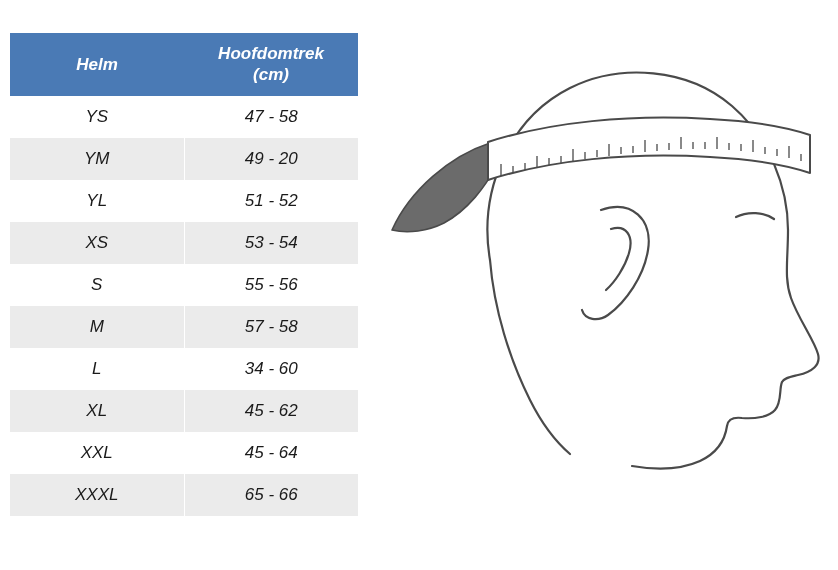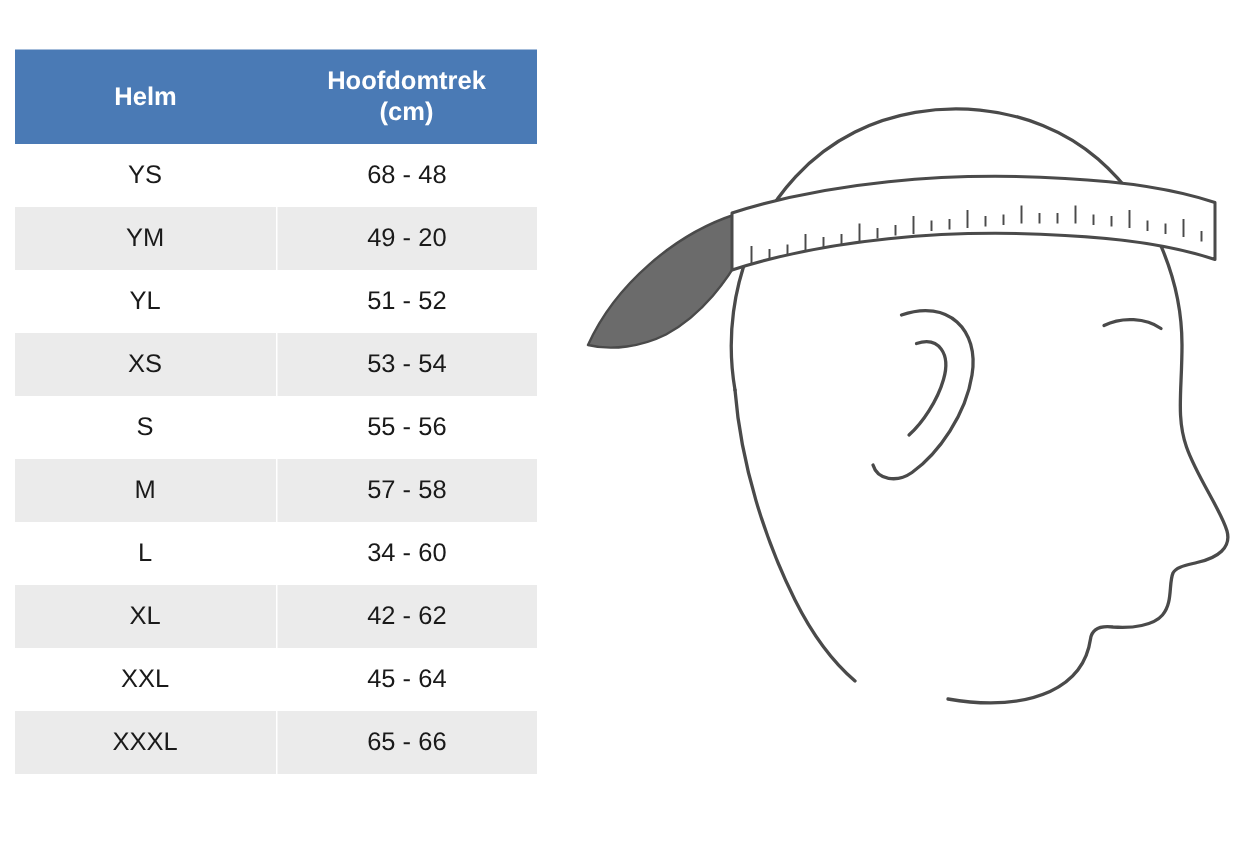--- a/index.html
+++ b/index.html
@@ -10,20 +10,21 @@
     width: 838px;
     height: 570px;
     background: #ffffff;
     font-family: "Liberation Sans", sans-serif;
     overflow: hidden;
   }
   .page {
     position: relative;
     width: 666px;
     height: 570px;
+    font-style: italic;
   }
   
   .size-table-wrap {
     position: absolute;
     left: 10px;
     top: 33px;
     width: 332px;
   }
   table.size-table {
     border-collapse: collapse;
@@ -80,21 +81,21 @@
           <th class="col-a">Helm</th>
           <th class="col-b">
             <span>Hoofdomtrek</span><br>
             <span>(cm)</span>
           </th>
         </tr>
       </thead>
       <tbody>
         <tr>
           <td>YS</td>
-          <td>68 - 48</td>
+          <td>47 - 58</td>
         </tr>
         <tr>
           <td>YM</td>
           <td>49 - 20</td>
         </tr>
         <tr>
           <td>YL</td>
           <td>51 - 52</td>
         </tr>
         <tr>
@@ -108,21 +109,21 @@
         <tr>
           <td>M</td>
           <td>57 - 58</td>
         </tr>
         <tr>
           <td>L</td>
           <td>34 - 60</td>
         </tr>
         <tr>
           <td>XL</td>
-          <td>42 - 62</td>
+          <td>45 - 62</td>
         </tr>
         <tr>
           <td>XXL</td>
           <td>45 - 64</td>
         </tr>
         <tr>
           <td>XXXL</td>
           <td>65 - 66</td>
         </tr>
       </tbody>

